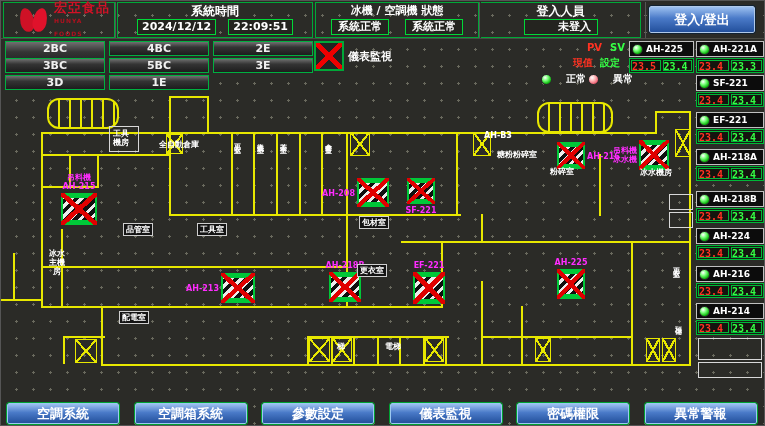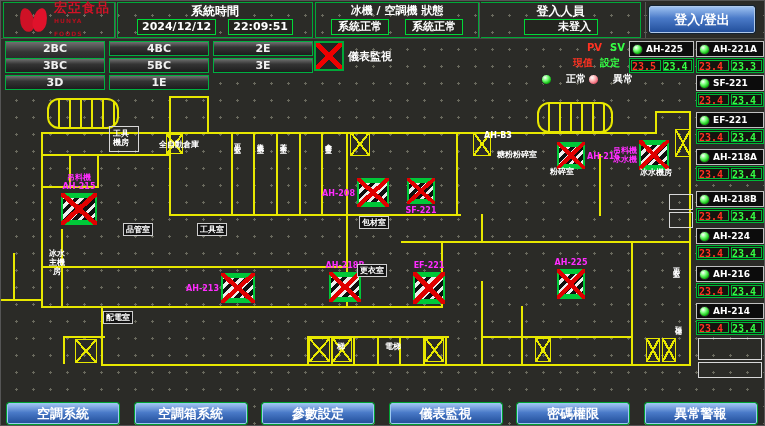--- a/index.html
+++ b/index.html
@@ -184,21 +184,21 @@
       <div class="plabel white" style="left: 158px; top: 139px;">全自動倉庫</div>
       <div class="plabel white" style="left: 483px; top: 130px;">AH-B3</div>
       <div class="plabel white" style="left: 496px; top: 149px;">糖粉粉碎室</div>
       <div class="plabel white" style="left: 549px; top: 166px;">粉碎室</div>
       <div class="plabel white" style="left: 639px; top: 167px;">冰水機房</div>
       <div class="plabel white boxed" style="left: 122px; top: 222px;">品管室</div>
       <div class="plabel white boxed" style="left: 196px; top: 222px;">工具室</div>
       <div class="plabel white" style="left: 48px; top: 248px;">冰水
 主機
 房</div>
-      <div class="plabel white boxed" style="left: 102px; top: 310px; text-align: center;">配電室</div>
+      <div class="plabel white boxed" style="left: 118px; top: 310px; text-align: center;">配電室</div>
       <div class="plabel white boxed" style="left: 358px; top: 215px;">包材室</div>
       <div class="plabel white boxed" style="left: 356px; top: 263px;">更衣室</div>
       <div class="plabel white" style="left: 336px; top: 341px;">梯</div>
       <div class="plabel white" style="left: 384px; top: 341px;">電梯</div>
       <div class="plabel white vertical" style="left: 671px; top: 261px;">更衣室</div>
       <div class="plabel white vertical" style="left: 673px; top: 320px;">預備</div>
       <div class="plabel white vertical" style="left: 232px; top: 137px;">更衣室</div>
       <div class="plabel white vertical" style="left: 255px; top: 137px;">盥洗室</div>
       <div class="plabel white vertical" style="left: 278px; top: 137px;">茶水室</div>
       <div class="plabel white vertical" style="left: 323px; top: 137px;">會客室</div>

